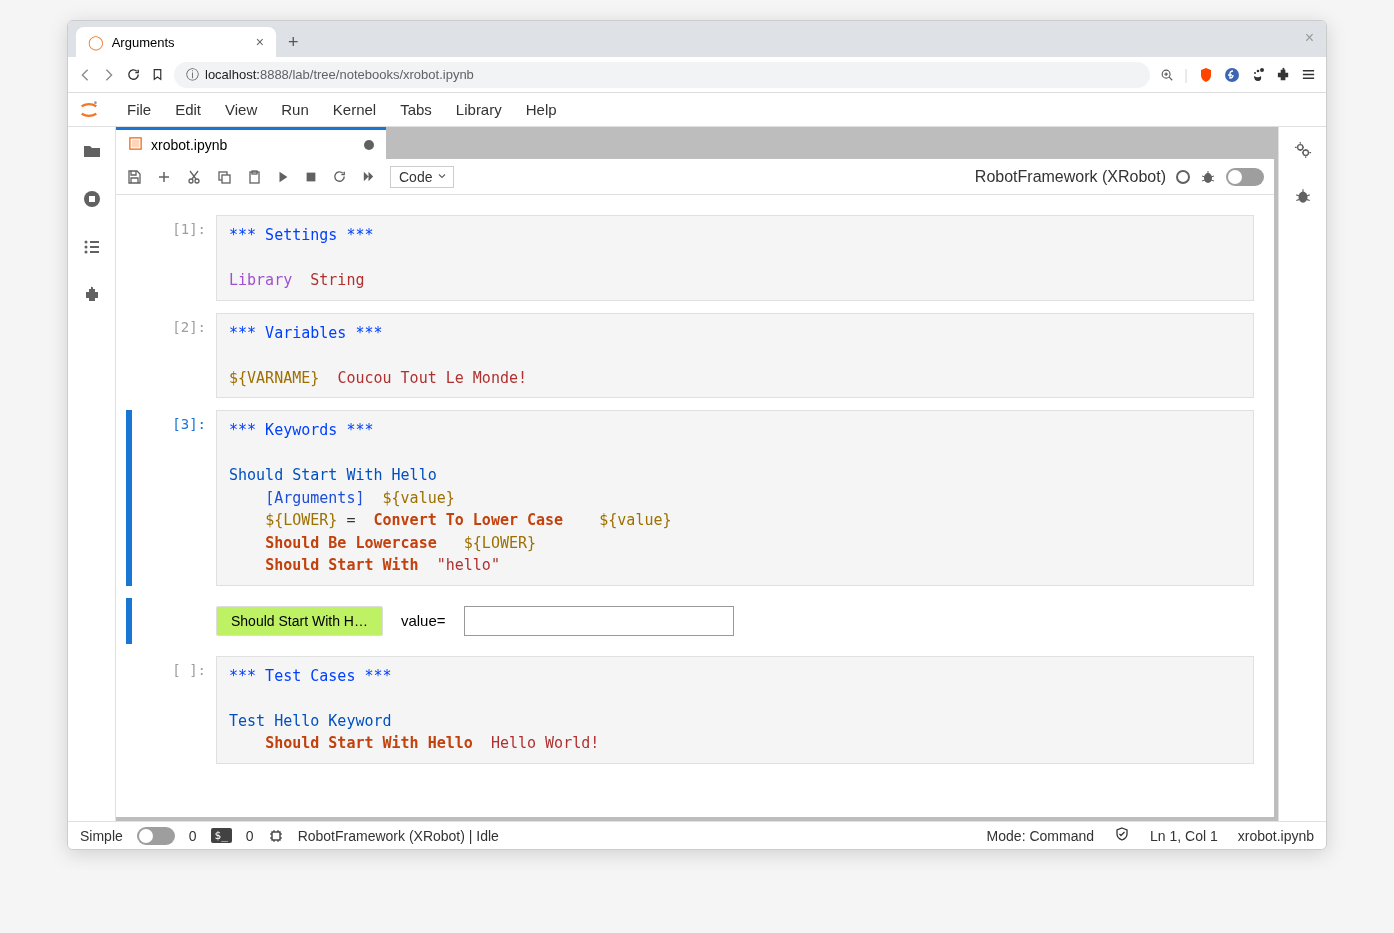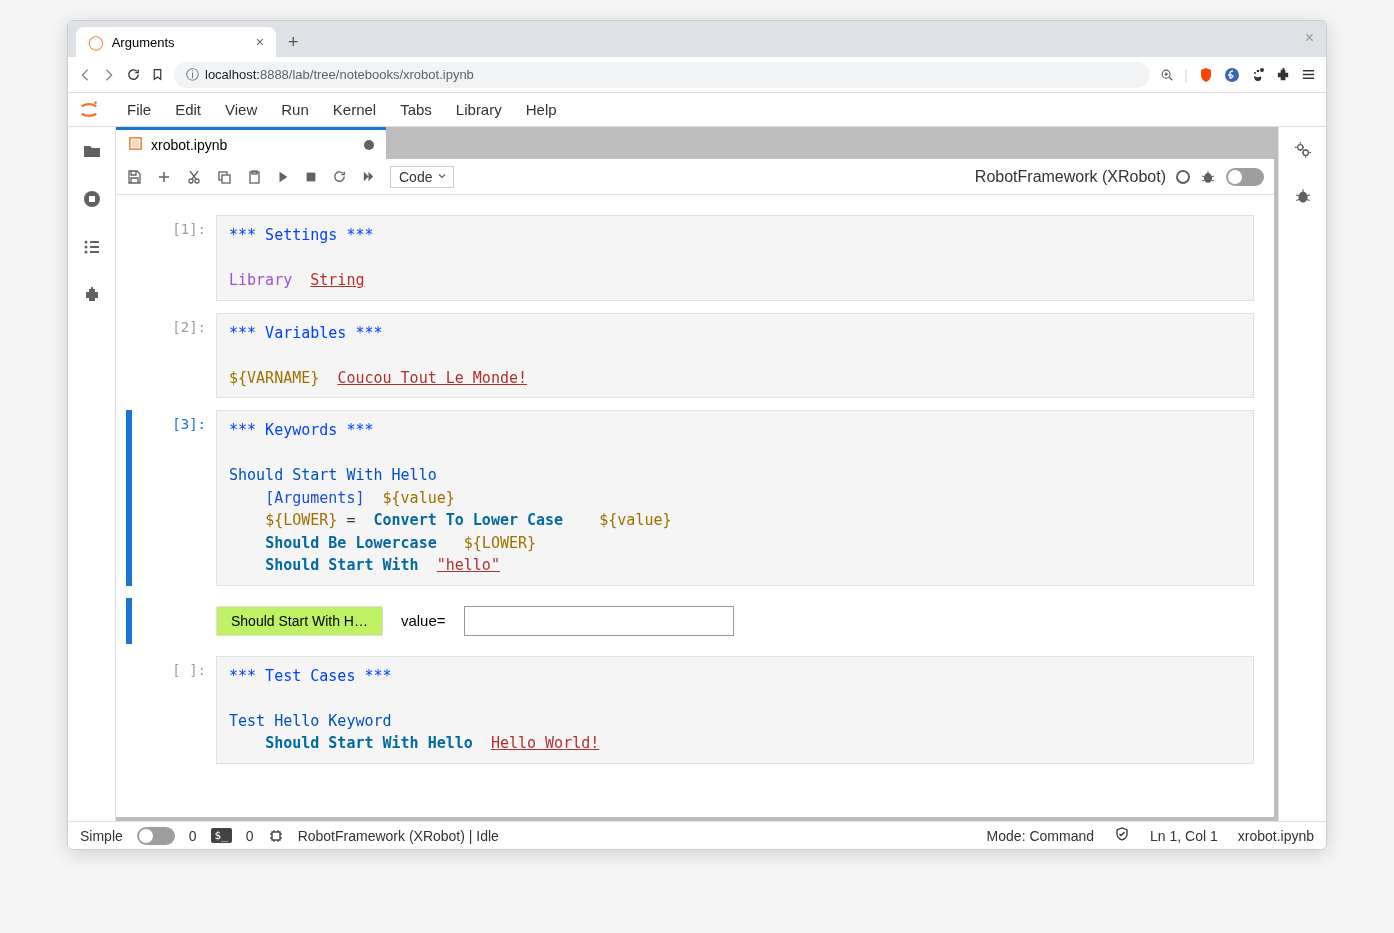--- a/index.html
+++ b/index.html
@@ -55,23 +55,23 @@
 .nb-cells { flex: 1; overflow-y: auto; padding: 20px 20px 20px 10px; background: #fff; }
 .cell { display: flex; margin-bottom: 12px; }
 .cell-marker { width: 6px; margin-right: 4px; }
 .cell-marker.active { background: #1976d2; }
 .prompt { width: 80px; text-align: right; padding: 6px 10px 0 0; font-family: 'DejaVu Sans Mono', monospace; font-size: 14px; color: #9e9e9e; }
 .prompt.active { color: #1976d2; }
 .cell-body { flex: 1; }
 .code-area { background: #f5f5f5; border: 1px solid #e0e0e0; padding: 8px 12px; font-family: 'DejaVu Sans Mono', monospace; font-size: 15px; line-height: 1.5; white-space: pre; color: #333; }
 .tok-header { color: #0040ff; font-weight: normal; }
 .tok-lib { color: #a050d0; }
-.tok-str { color: #b03030; text-decoration: underline; }
+.tok-str { color: #b03030; }
 .tok-var { color: #9e7000; }
-.tok-kw { color: #0369a1; font-weight: bold; }
+.tok-kw { color: #c2410c; font-weight: bold; }
 .tok-blue { color: #0050c0; }
 .tok-args { color: #1d4ed8; }
 
 .output-area { display: flex; align-items: center; gap: 18px; padding: 8px 0; }
 .out-btn { background: #bef264; border: 1px solid #ddd; padding: 6px 14px; font-size: 14px; cursor: pointer; border-radius: 2px; }
 .out-label { font-size: 15px; }
 .out-input { border: 1px solid #999; padding: 4px; width: 270px; height: 30px; font-size: 14px; }
 
 
 .status-bar { height: 28px; background: #fff; border-top: 1px solid #e0e0e0; display: flex; align-items: center; padding: 0 12px; gap: 14px; font-size: 14px; color: #333; }

